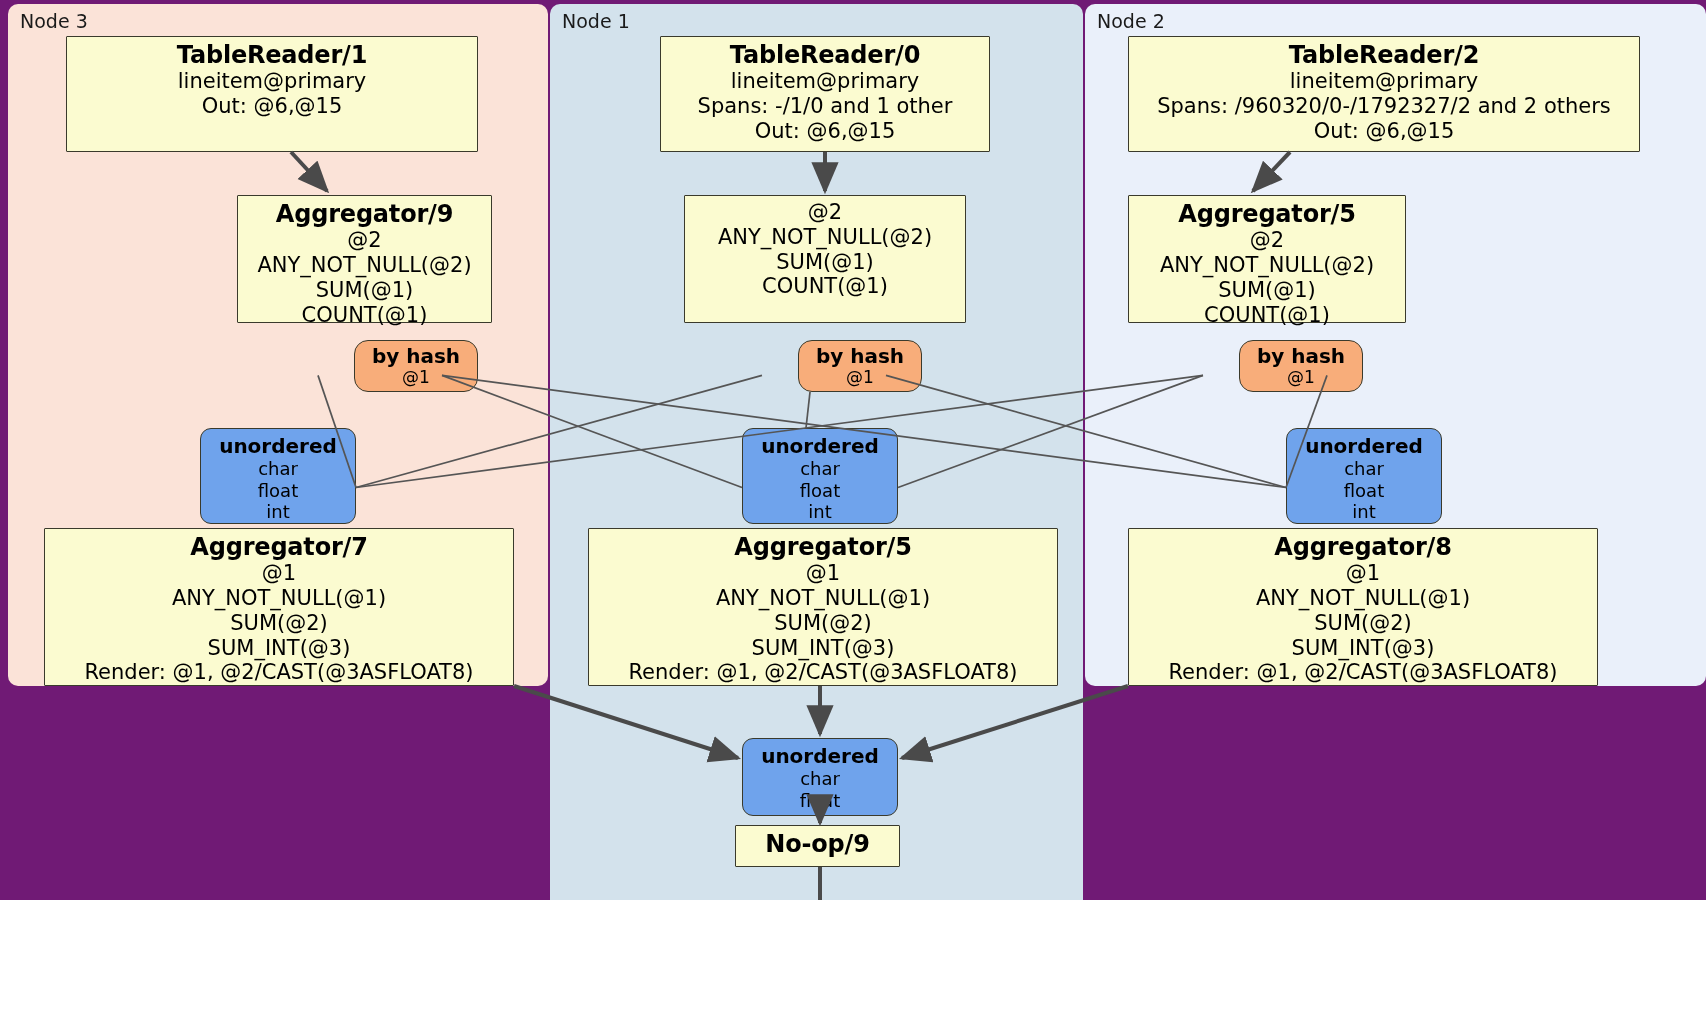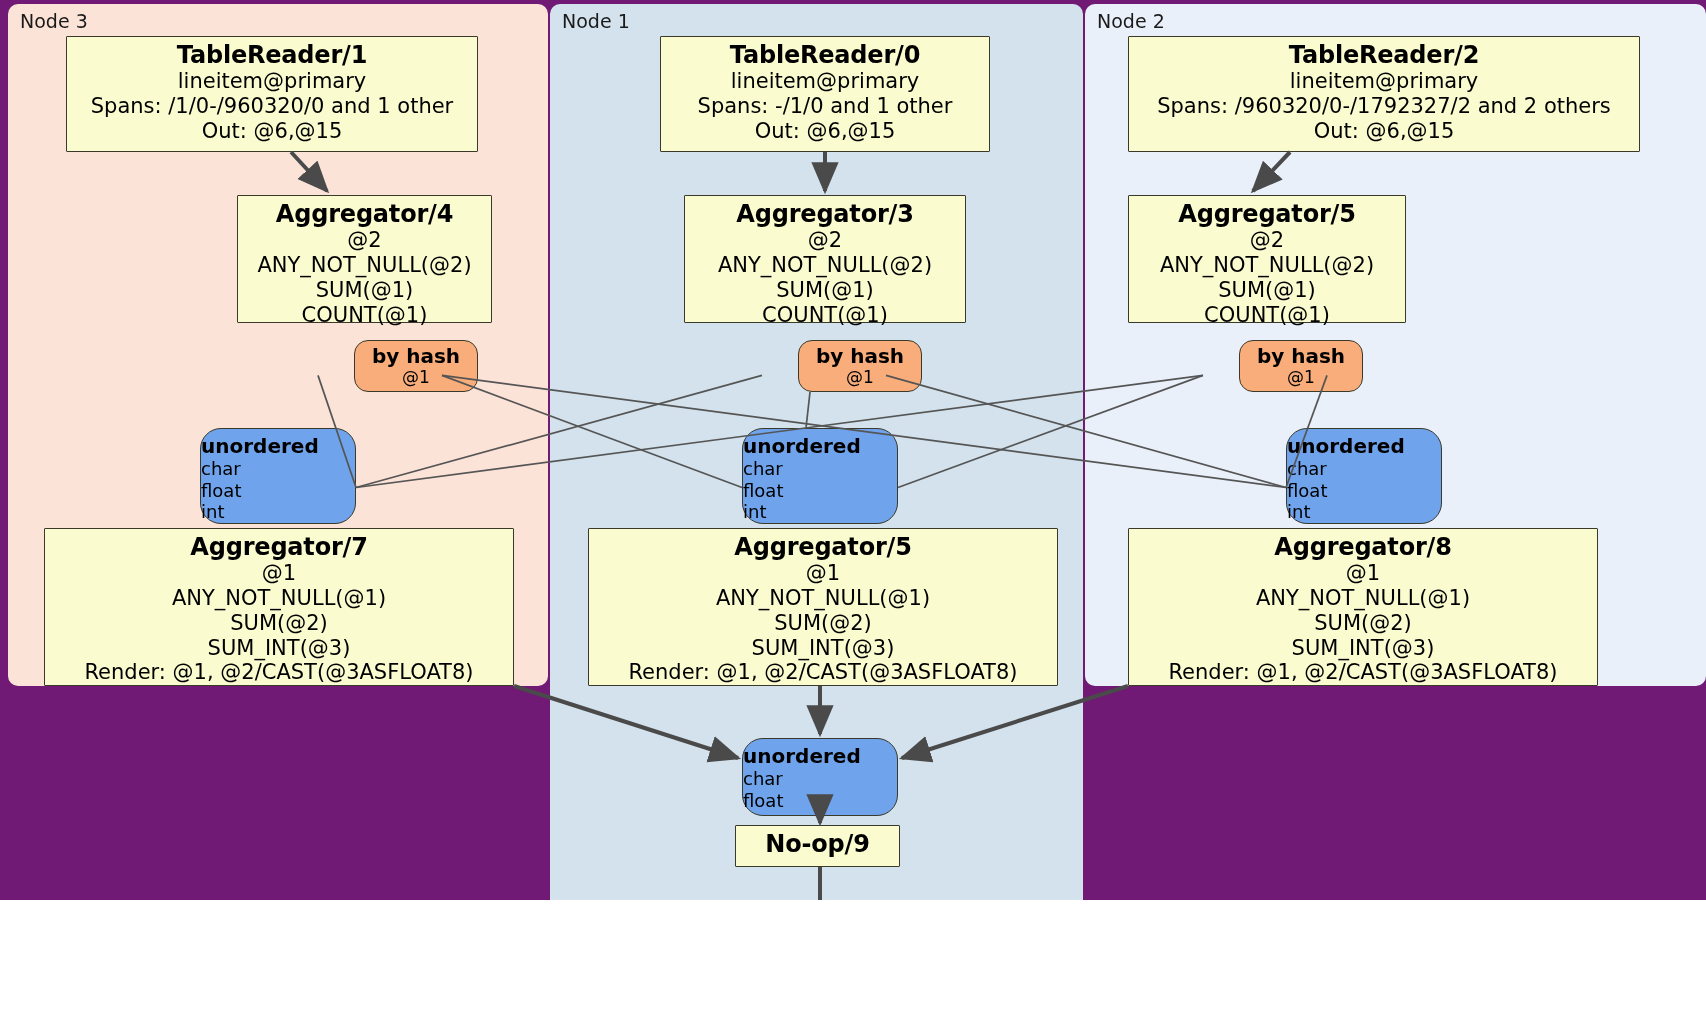--- a/index.html
+++ b/index.html
@@ -80,21 +80,22 @@
     font-size: 17px;
     display: block;
     line-height: 1.15;
   }
   
   .sync {
     position: absolute;
     box-sizing: border-box;
     background: #6fa3ec;
     border: 1.6px solid #3a3a2c;
-    border-radius: 21px;
+    border-radius: 11px;
+    text-align: center;
     color: #000;
     padding-top: 5px;
   }
   .sync .ttl {
     font-weight: bold;
     font-size: 20px;
     display: block;
     line-height: 1.2;
   }
   .sync .ln {
@@ -160,46 +161,44 @@
       <line x1="820" y1="686" x2="820" y2="734" stroke="#4a4a4a" stroke-width="4" marker-end="url(#arrowThick)"></line>
       <line x1="1128" y1="686" x2="902" y2="758" stroke="#4a4a4a" stroke-width="4" marker-end="url(#arrowThick)"></line>
       <line x1="820" y1="816" x2="820" y2="823" stroke="#4a4a4a" stroke-width="4" marker-end="url(#arrowThick)"></line>
       <line x1="820" y1="867" x2="820" y2="932" stroke="#4a4a4a" stroke-width="4" marker-end="url(#arrowThick)"></line>
     </svg>
 
   <div class="boxes-layer" id="boxes-layer">
       <div class="proc" style="left: 66px; top: 36px; width: 412px; height: 116px;">
         <span class="ttl">TableReader/1</span>
         <span class="ln">lineitem@primary</span>
-        <span class="ln">Spans: /1/0-/960320/0 and 1 other</span>
         <span class="ln">Out: @6,@15</span>
       </div>
       <div class="proc" style="left: 237px; top: 195px; width: 255px; height: 128px;">
-        <span class="ttl">Aggregator/4</span>
+        <span class="ttl">Aggregator/9</span>
         <span class="ln">@2</span>
         <span class="ln">ANY_NOT_NULL(@2)</span>
         <span class="ln">SUM(@1)</span>
         <span class="ln">COUNT(@1)</span>
       </div>
       <div class="proc" style="left: 44px; top: 528px; width: 470px; height: 158px;">
         <span class="ttl">Aggregator/7</span>
         <span class="ln">@1</span>
         <span class="ln">ANY_NOT_NULL(@1)</span>
         <span class="ln">SUM(@2)</span>
         <span class="ln">SUM_INT(@3)</span>
         <span class="ln">Render: @1, @2/CAST(@3ASFLOAT8)</span>
       </div>
       <div class="proc" style="left: 660px; top: 36px; width: 330px; height: 116px;">
         <span class="ttl">TableReader/0</span>
         <span class="ln">lineitem@primary</span>
         <span class="ln">Spans: -/1/0 and 1 other</span>
         <span class="ln">Out: @6,@15</span>
       </div>
       <div class="proc" style="left: 684px; top: 195px; width: 282px; height: 128px;">
-        <span class="ttl">Aggregator/3</span>
         <span class="ln">@2</span>
         <span class="ln">ANY_NOT_NULL(@2)</span>
         <span class="ln">SUM(@1)</span>
         <span class="ln">COUNT(@1)</span>
       </div>
       <div class="proc" style="left: 588px; top: 528px; width: 470px; height: 158px;">
         <span class="ttl">Aggregator/5</span>
         <span class="ln">@1</span>
         <span class="ln">ANY_NOT_NULL(@1)</span>
         <span class="ln">SUM(@2)</span>

